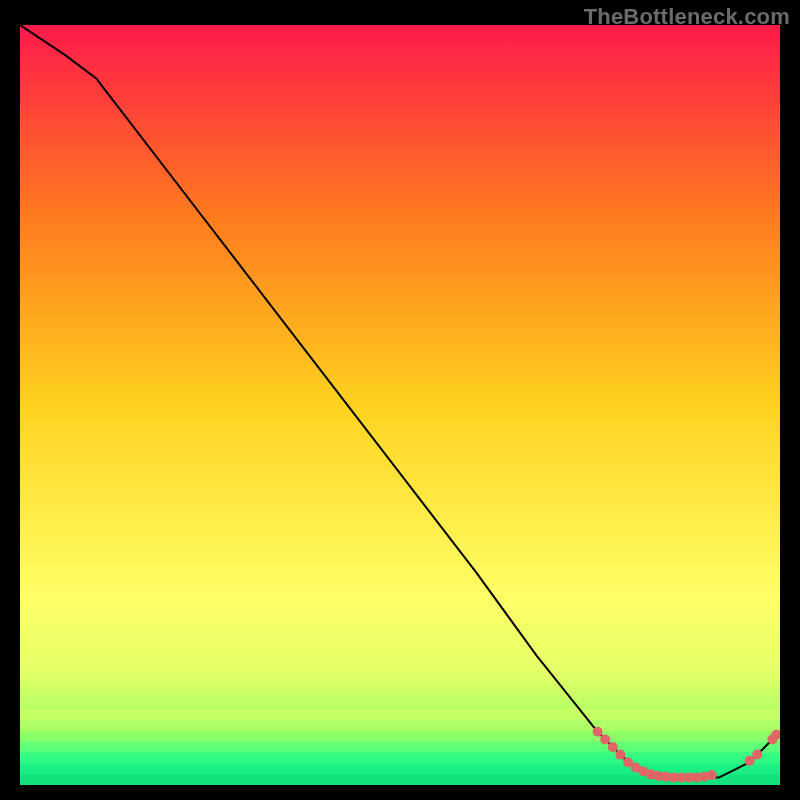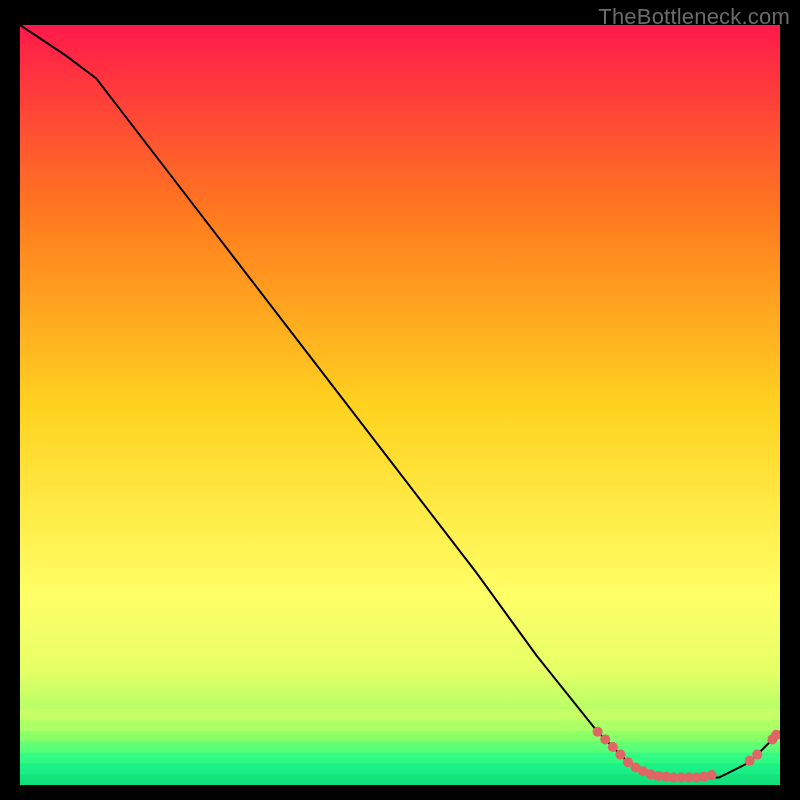--- a/index.html
+++ b/index.html
@@ -10,21 +10,21 @@
     height: 800px;
     background: #000;
   }
   .watermark {
     position: absolute;
     top: 4px;
     right: 10px;
     font-family: Arial, Helvetica, sans-serif;
     font-size: 22px;
     color: #6b6b6b;
-    font-weight: 400;
+    font-weight: 700;
     letter-spacing: 0.2px;
   }
   .plot {
     position: absolute;
     left: 20px;
     top: 25px;
     width: 760px;
     height: 760px;
   }
   .plot svg { display: block; }

